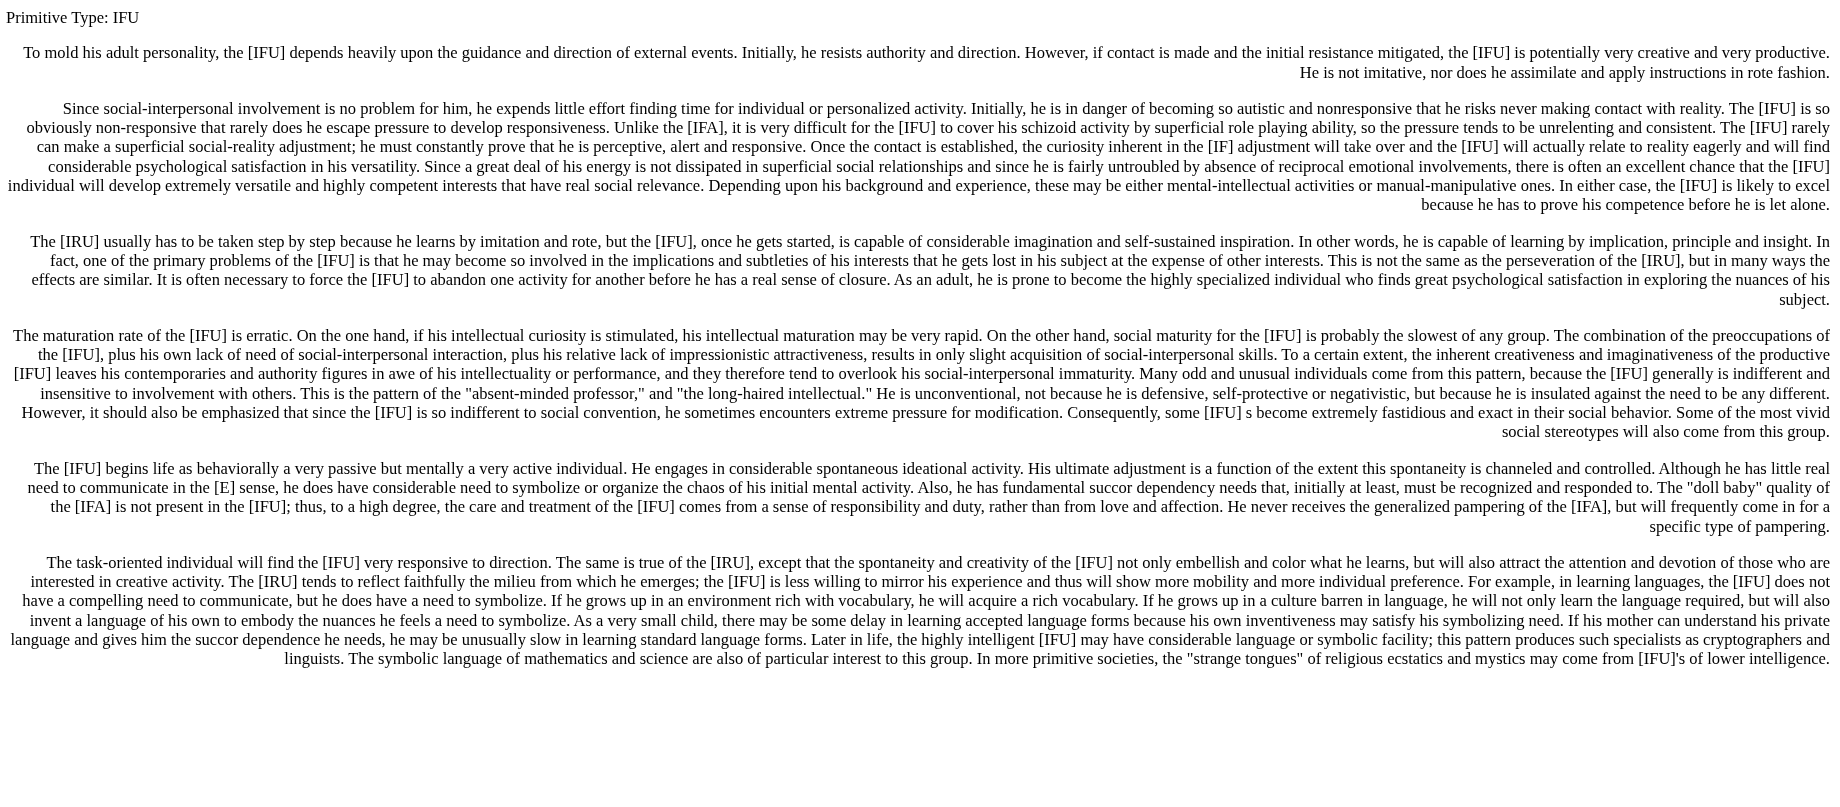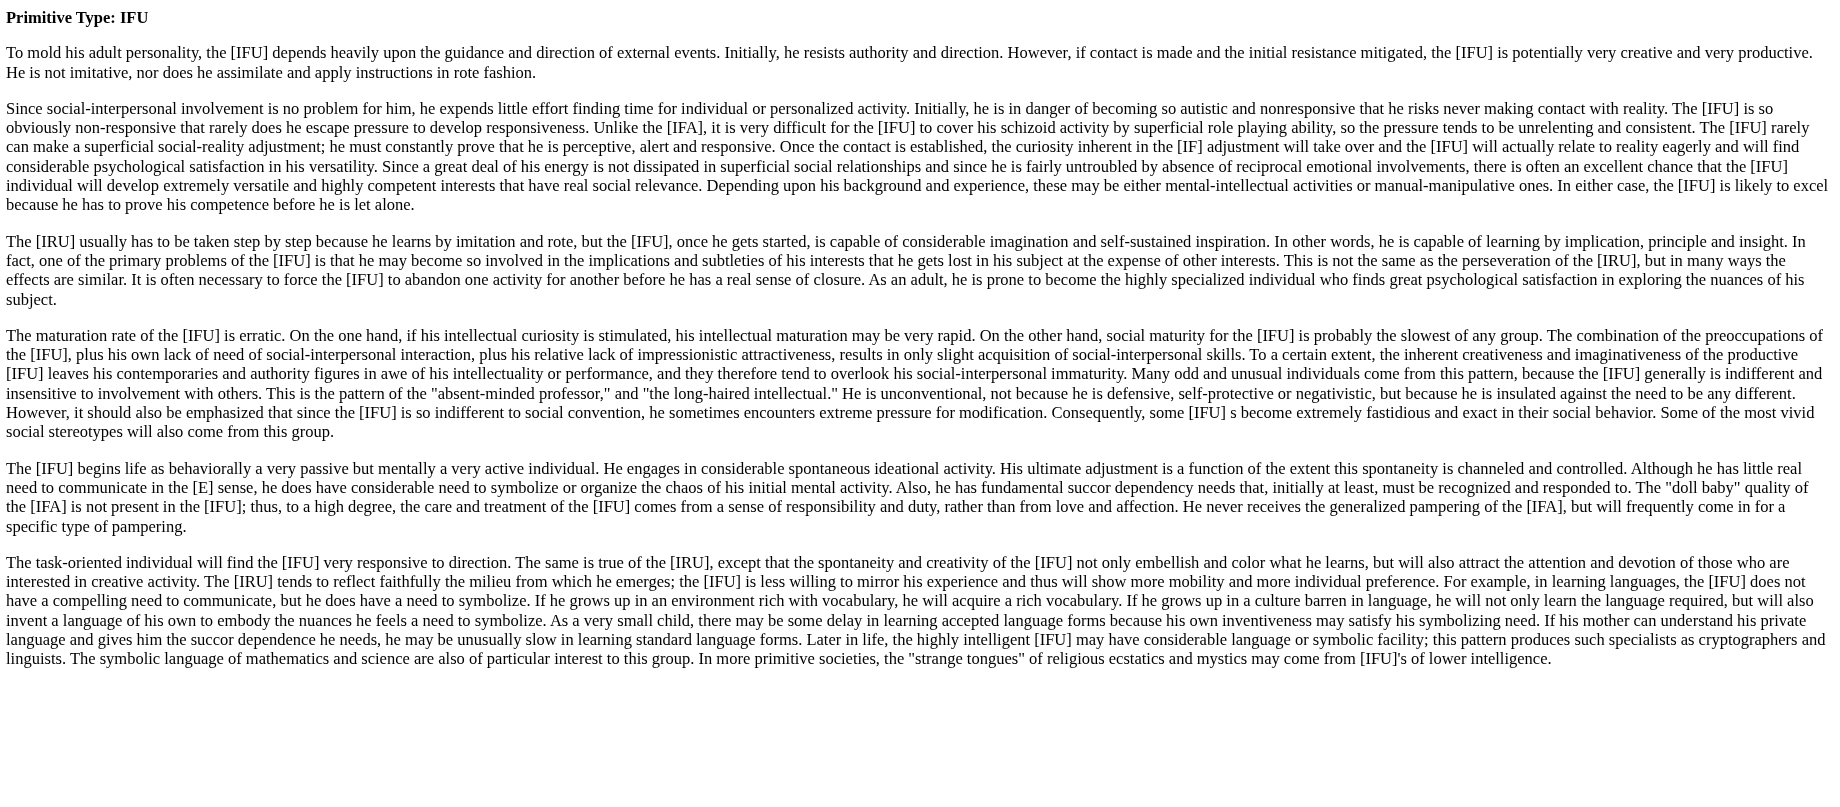--- a/index.html
+++ b/index.html
@@ -7,27 +7,27 @@
     color: #000000;
   }
   body {
     margin: 6px 6px;
     width: 1824px;
     font-family: "Liberation Serif", "DejaVu Serif", serif;
     font-size: 16.5px;
     line-height: 1.17;
   }
   .doc-title {
-    font-weight: bold;
+    font-weight: normal;
     margin: 2px 0 16px 0;
     font-size: 16.5px;
   }
   .doc-paragraph {
     margin: 0 0 17px 0;
-    text-align: left;
+    text-align: right;
   }
 </style>
 </head>
 <body>
 
 <div>
   <div class="doc-title">Primitive Type: IFU</div>
 
   <p class="doc-paragraph">To mold his adult personality, the [IFU] depends heavily upon the guidance and direction of external events. Initially, he resists authority and direction. However, if contact is made and the initial resistance mitigated, the [IFU] is potentially very creative and very productive. He is not imitative, nor does he assimilate and apply instructions in rote fashion.</p>
 

